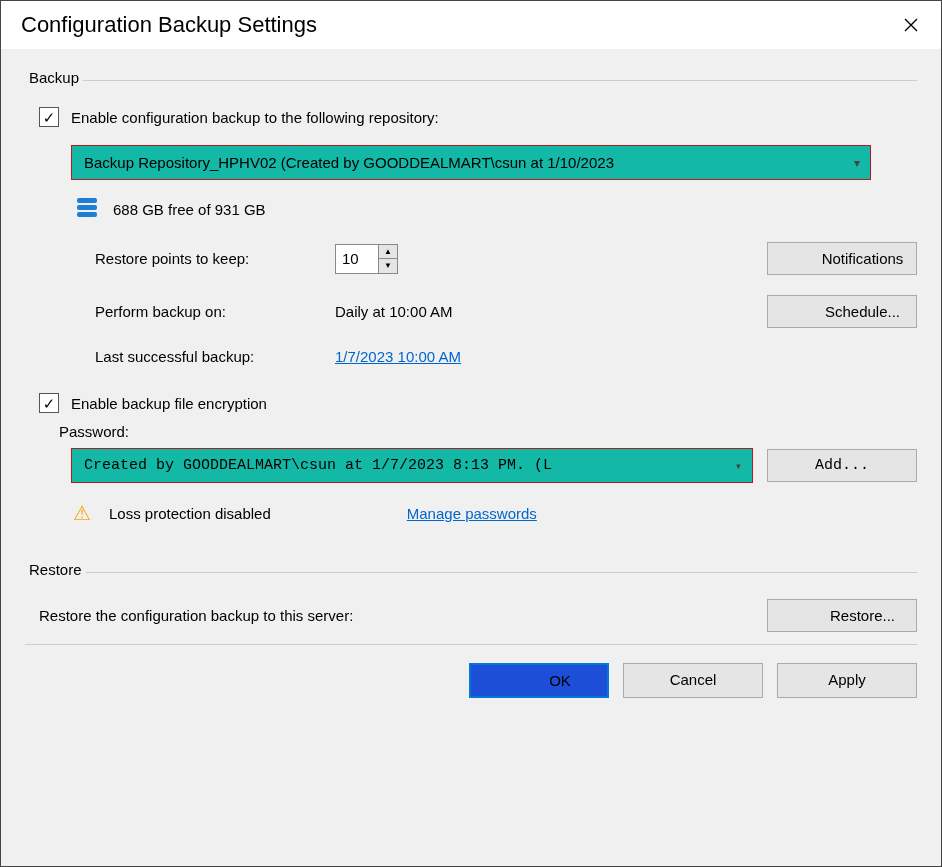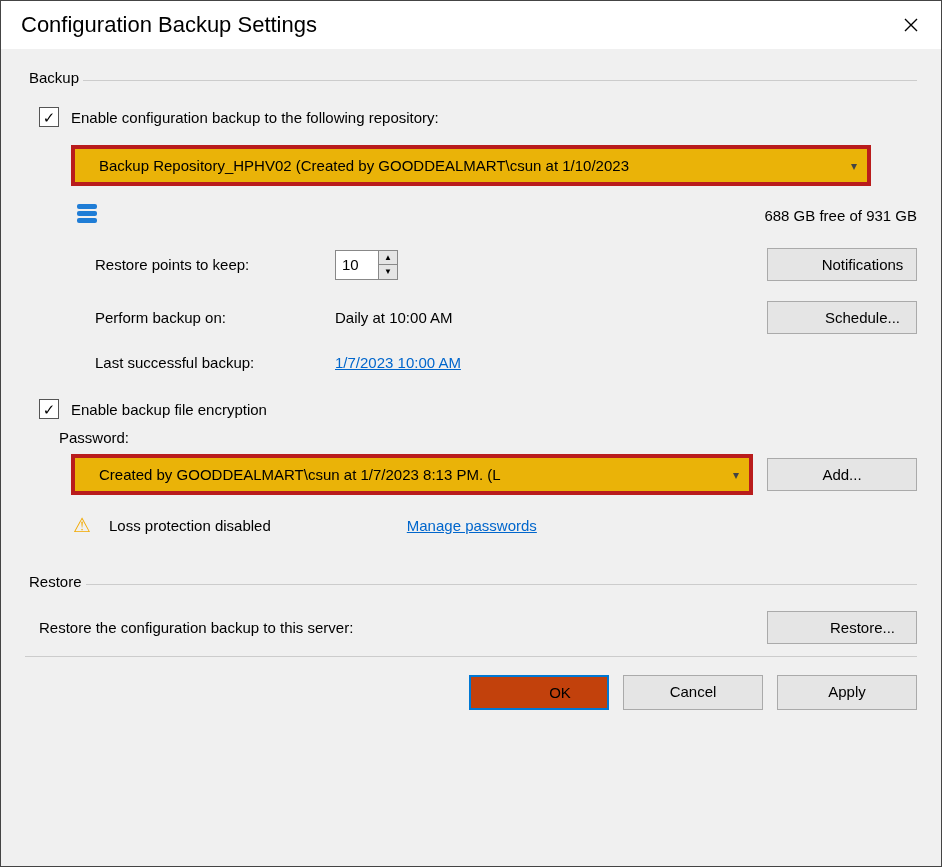--- a/index.html
+++ b/index.html
@@ -85,44 +85,43 @@
       margin-right: 12px;
       flex-shrink: 0;
     }
     .checkbox.checked::after {
       content: "✓";
       font-size: 15px;
       line-height: 1;
       color: #000;
     }
     .dropdown {
-      background: #eab308;
-      border: 4px solid #b91c1c;
-      padding: 8px 32px 8px 24px;
+      background: #14b8a6;
+      border: 1px solid #b91c1c;
+      padding: 8px 32px 8px 12px;
       position: relative;
       cursor: pointer;
       font-size: 15px;
     }
     .dropdown .chevron {
       position: absolute;
       right: 10px;
       top: 50%;
       transform: translateY(-50%);
       font-size: 12px;
       color: #444;
     }
     .repo-row { margin-left: 46px; margin-bottom: 18px; }
     .repo-dropdown { width: 800px; }
     .free-row {
       margin-left: 46px;
       display: flex;
       align-items: center;
       gap: 16px;
       margin-bottom: 22px;
-      justify-content: space-between;
     }
     .disk-icon {
       width: 20px;
       height: 22px;
       display: flex;
       flex-direction: column;
       gap: 2px;
       margin-left: 6px;
     }
     .disk-icon span {
@@ -172,21 +171,21 @@
       background: #e5e5e5;
       border: 1px solid #aaa;
       padding: 7px 0;
       text-align: center;
       cursor: pointer;
       font-size: 15px;
       min-width: 150px;
     }
     .btn.primary {
       border: 2px solid #0078d4;
-      background: #c2410c;
+      background: #1d4ed8;
       padding-left: 42px;
     }
     .right-btn { margin-left: auto; padding-left: 41px; }
     .link {
       color: #0066cc;
       text-decoration: underline;
       cursor: pointer;
     }
     .warn-row {
       display: flex;
@@ -200,20 +199,21 @@
       width: 22px;
       text-align: center;
     }
     .pwd-row {
       display: flex;
       align-items: center;
       margin-left: 46px;
       gap: 14px;
       margin-bottom: 18px;
       margin-top: 8px;
+      font-family: Liberation Mono, monospace;
     }
     .pwd-dropdown { flex: 1; }
     .footer {
       background: #f0f0f0;
       padding: 18px 24px 22px;
       display: flex;
       justify-content: flex-end;
       gap: 14px;
     }
     .divider {

